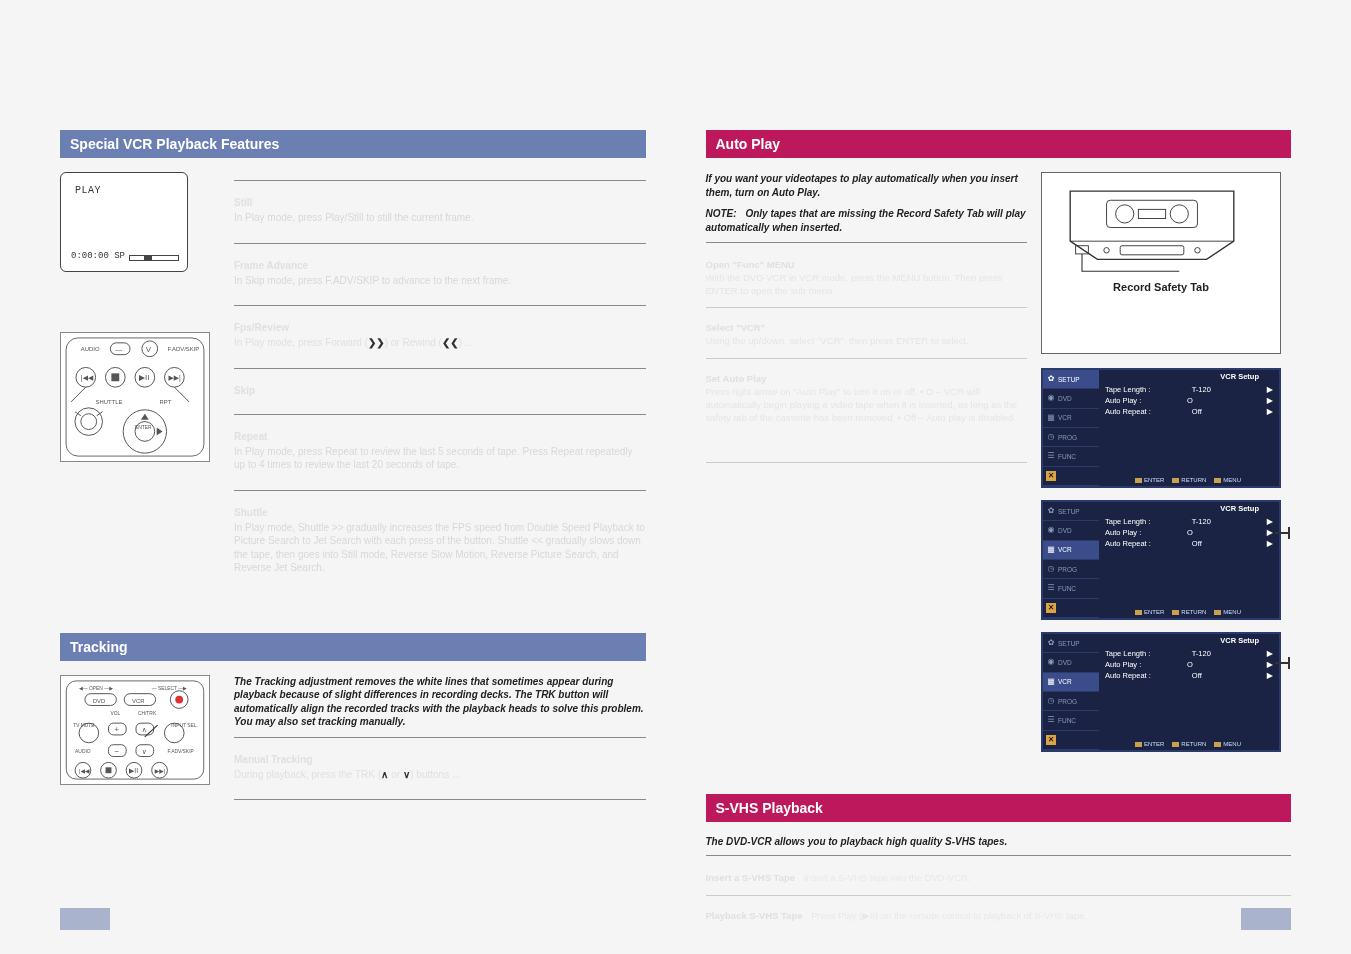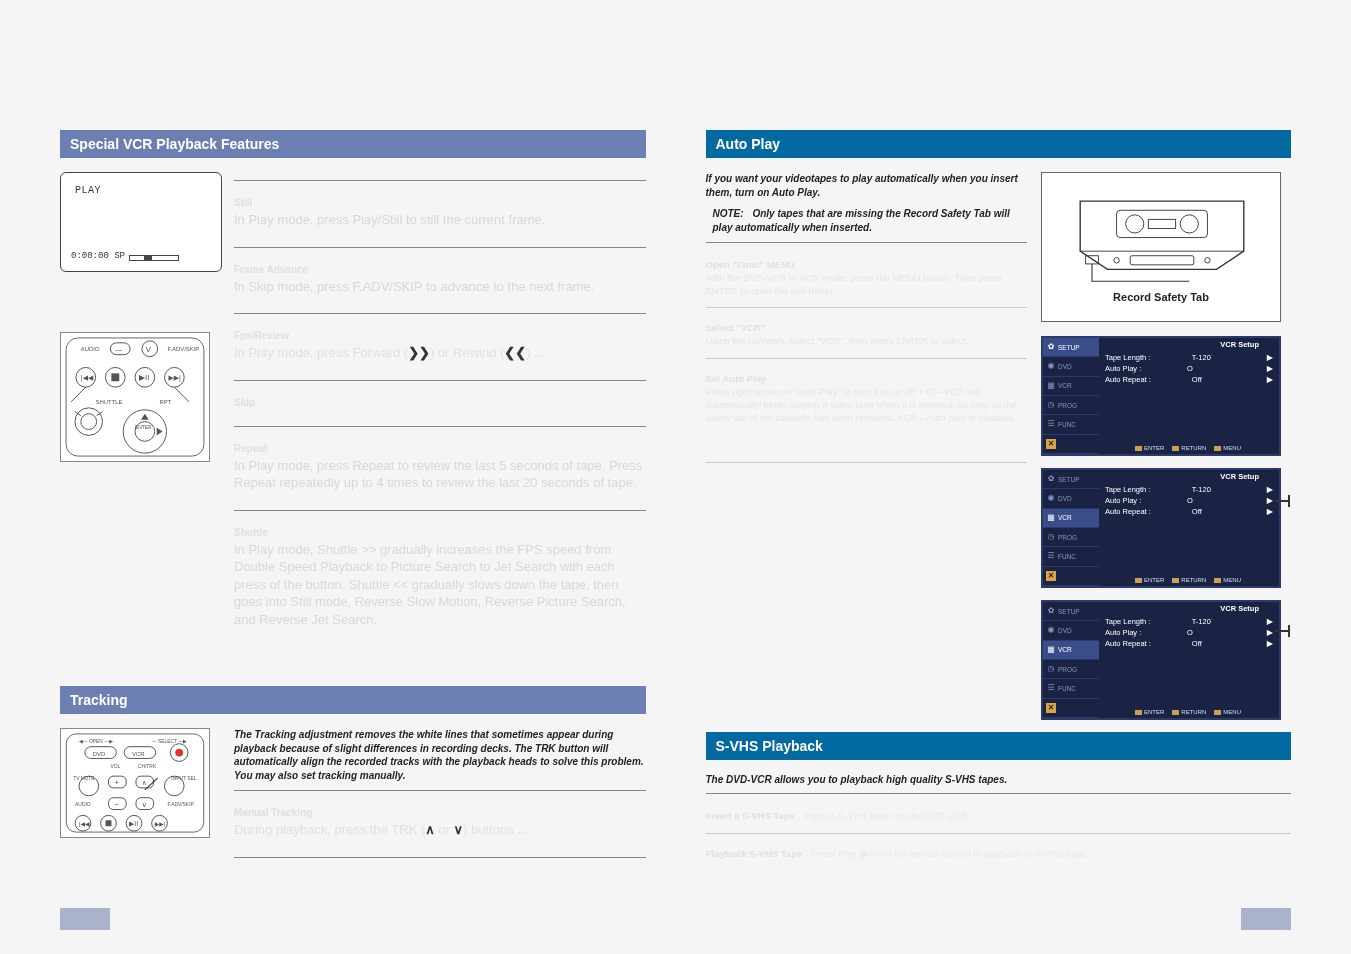--- a/index.html
+++ b/index.html
@@ -23,21 +23,21 @@
   }
   .section-header {
     background: #6b7fb3;
     color: #fff;
     font-weight: bold;
     font-size: 14px;
     padding: 6px 10px;
     margin-bottom: 14px;
   }
   .right-page .section-header {
-    background: #0369a1;
+    background: #be185d;
   }
   .two-col {
     display: flex;
     gap: 14px;
   }
   .sidebar-col {
     width: 160px;
     flex-shrink: 0;
   }
   .content-col {
@@ -71,33 +71,33 @@
     margin-bottom: 18px;
   }
   .step-title {
     font-weight: bold;
     color: #e0e0e0;
     font-size: 10px;
     margin-bottom: 3px;
   }
   .step-body {
     color: #d8d8d8;
-    font-size: 13px;
+    font-size: 10px;
     line-height: 1.35;
   }
   .glyph {
     font-family: Arial, sans-serif;
     font-weight: bold;
     color: #333;
   }
   
   .lcd-box {
     border: 1.5px solid #444;
     border-radius: 6px;
-    width: 162px;
+    width: 128px;
     height: 100px;
     background: #fff;
     padding: 8px;
     font-family: "Courier New", monospace;
     font-size: 9px;
     position: relative;
     margin-bottom: 24px;
   }
   .lcd-play {
     font-size: 10px;
@@ -147,23 +147,22 @@
     height: 110px;
     border: 1px solid #888;
     background: #fff;
     position: relative;
     overflow: hidden;
   }
   
   .cassette-box {
     border: 1px solid #666;
     width: 240px;
-    height: 150px;
+    height: 182px;
     background: #fff;
-    padding: 10px;
     margin-bottom: 14px;
   }
   .cassette-label {
     text-align: center;
     font-weight: bold;
     font-size: 11px;
     margin-top: 6px;
     color: #222;
   }
   .cassette-arrow-line {
@@ -288,20 +287,21 @@
     width: 50px;
     height: 22px;
     background: #aab3cc;
   }
   .page-num.left { left: 60px; }
   .page-num.right { right: 60px; }
   .tracking-section {
     margin-top: 40px;
   }
   .svhs-section {
+    margin-top: 30px;
   }
   .svhs-intro {
     font-style: italic;
     font-weight: bold;
     font-size: 10px;
     margin-bottom: 6px;
     color: #222;
   }
   .faint-step {
     color: #e5e5e5;
@@ -470,21 +470,21 @@
       </div>
     </div>
   </div>
 
   <div class="right-page">
     <div class="section-header">Auto Play</div>
 
     <div class="two-col">
       <div class="right-content-col">
         <div class="intro-text">If you want your videotapes to play automatically when you insert them, turn on Auto Play.</div>
-        <div class="note-text" style="margin-bottom:8px;margin-left:7px;">
+        <div class="note-text" style="margin-bottom:8px;">
           <span class="note-label">NOTE:</span>
           <span style="margin-left:6px;">Only tapes that are missing the Record Safety Tab will play automatically when inserted.</span>
         </div>
         <hr class="thin">
 
         <div class="faint-step">
           <span class="faint-title">Open "Func" MENU</span><br>
           <span>With the DVD-VCR in VCR mode, press the MENU button. Then press ENTER to open the sub menu.</span>
         </div>
         <div class="faint-step">

